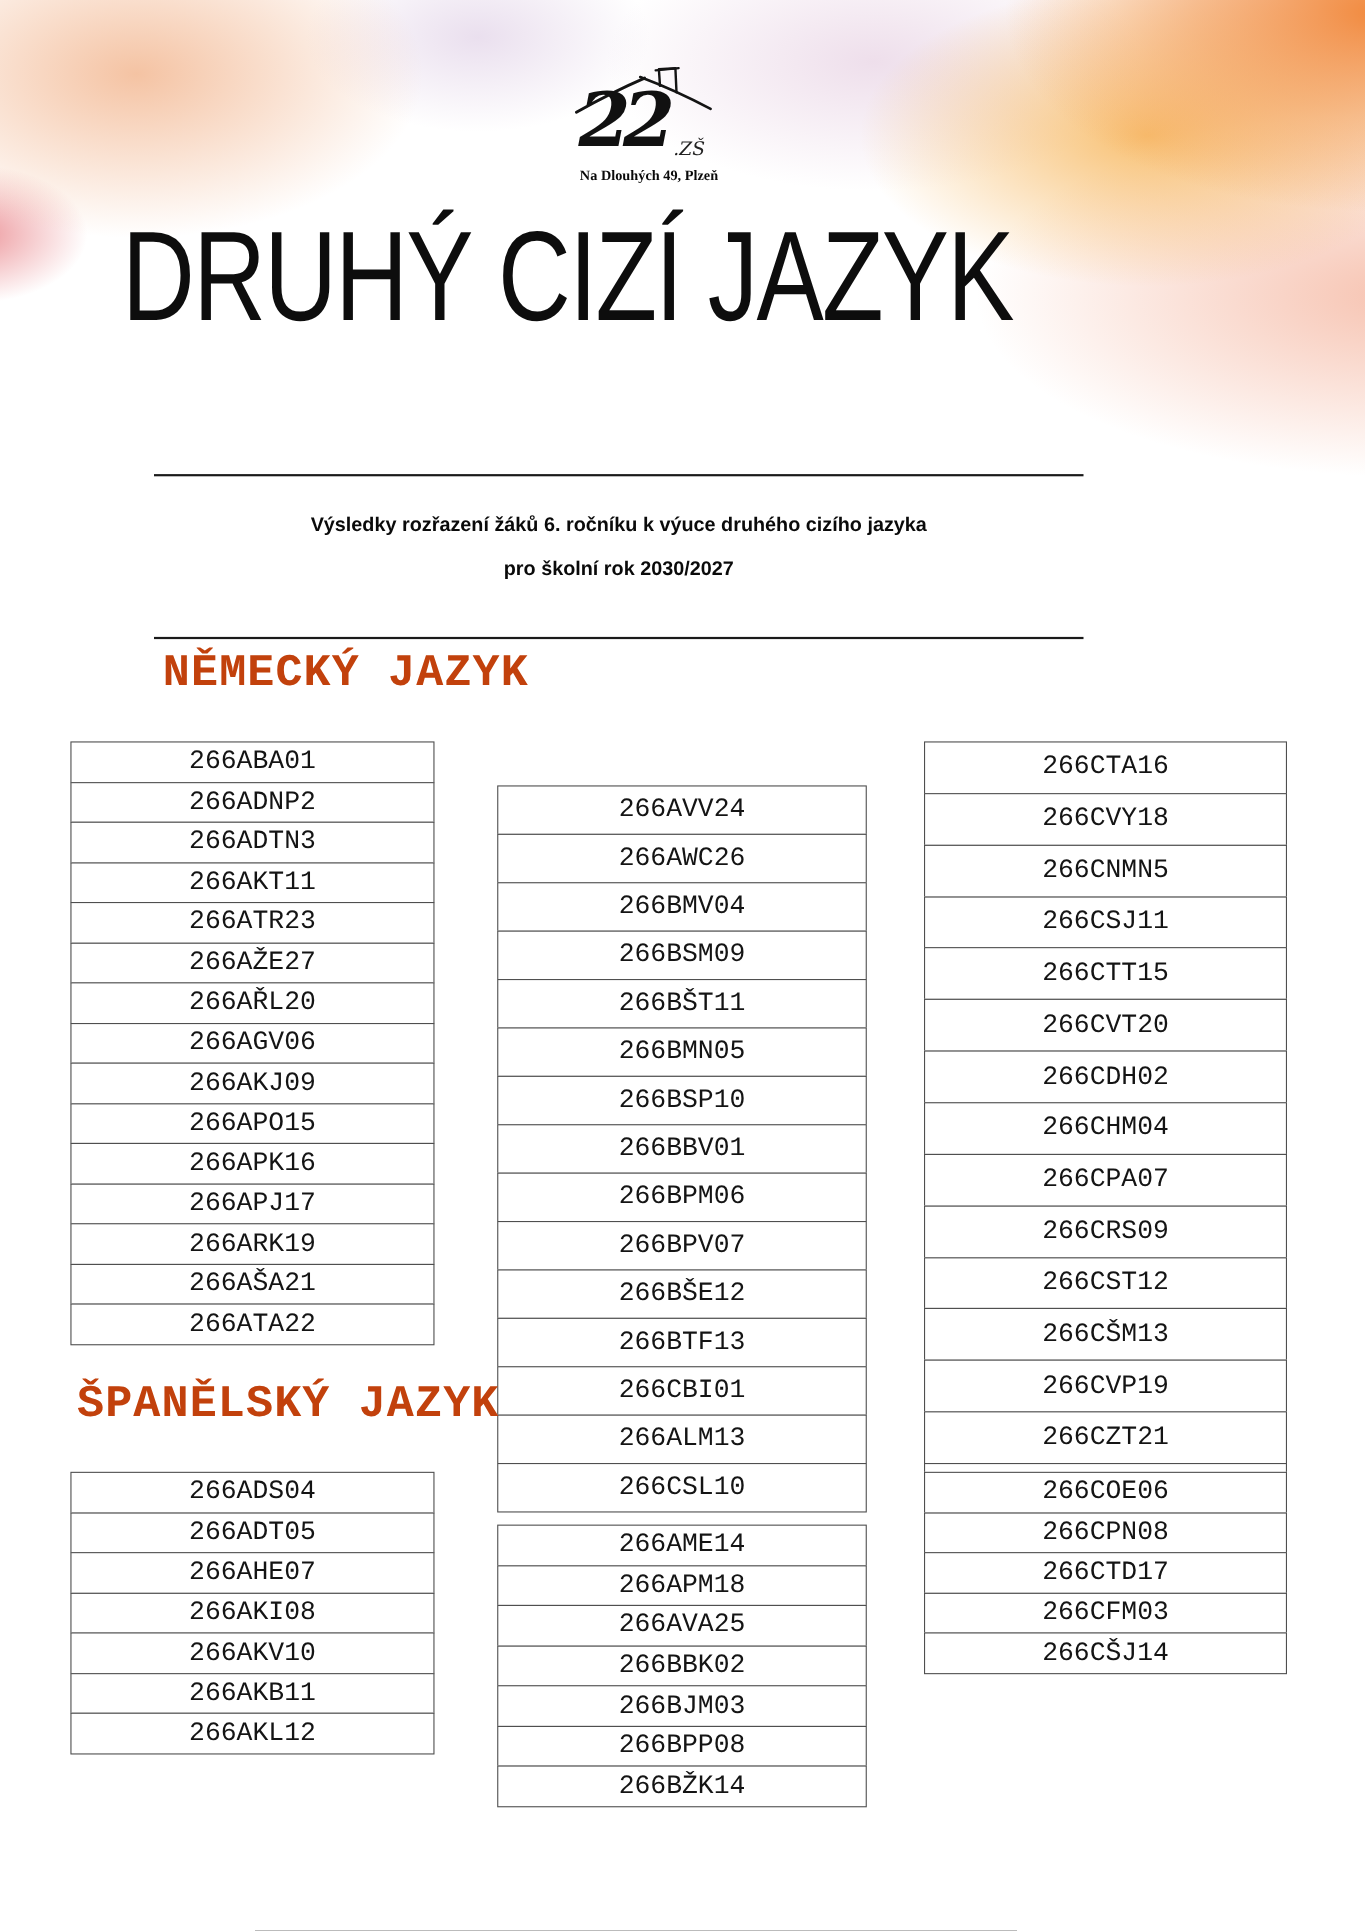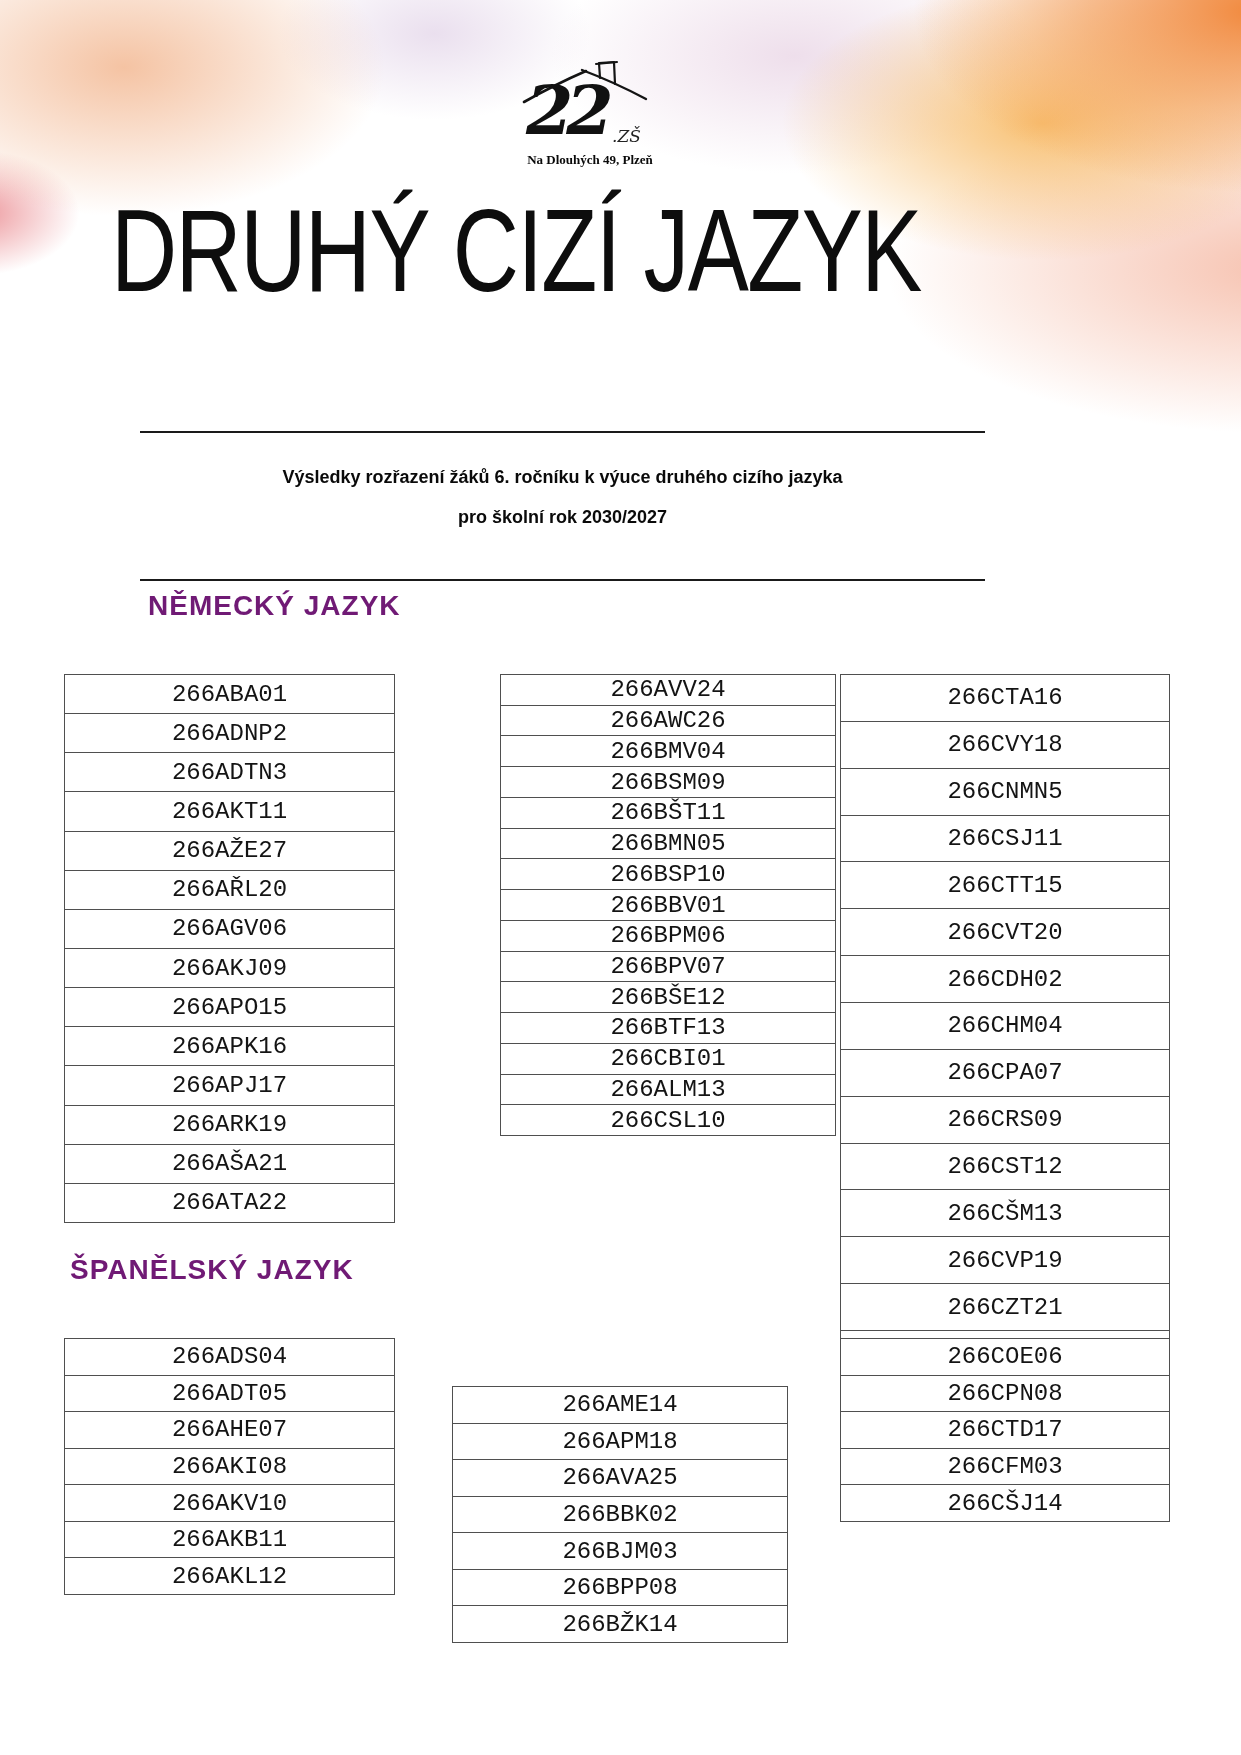--- a/index.html
+++ b/index.html
@@ -54,22 +54,22 @@
   .rule2{top:579px;}
   .intro{
     position:absolute;left:140px;width:845px;text-align:center;
     font-weight:700;font-size:18px;color:#0a0a0a;
   }
   .intro1{top:467px;}
   .intro2{top:507px;}
   
   .sec{
     position:absolute;margin:0;
-    font-family:Liberation Sans, sans-serif;font-weight:700;
-    font-size:28px;letter-spacing:1px;color:#701a75;white-space:nowrap;
+    font-family:Liberation Mono, monospace;font-weight:700;
+    font-size:41px;letter-spacing:1px;color:#c2410c;white-space:nowrap;
   }
   .sec-de{left:148px;top:590px;}
   .sec-es{left:70px;top:1254px;}
   
   .tcol{position:absolute;display:flex;flex-direction:column;font-family:Liberation Mono, monospace;}
   .cell{
     flex:1 1 0;
     border:1px solid #4f4f4f;
     background:#fff;
     display:flex;align-items:center;justify-content:center;
@@ -102,32 +102,33 @@
   <div class="intro intro1">Výsledky rozřazení žáků 6. ročníku k výuce druhého cizího jazyka</div>
   <div class="intro intro2">pro školní rok 2030/2027</div>
   <div class="rule rule2"></div>
 
   <h2 class="sec sec-de">NĚMECKÝ JAZYK</h2>
   <div class="tcol" style="left:64px;  top:674px; width:331px; height:549px;">
       <div class="cell">266ABA01</div>
       <div class="cell">266ADNP2</div>
       <div class="cell">266ADTN3</div>
       <div class="cell">266AKT11</div>
+      <div class="cell">266ATR23</div>
       <div class="cell">266AŽE27</div>
       <div class="cell">266AŘL20</div>
       <div class="cell">266AGV06</div>
       <div class="cell">266AKJ09</div>
       <div class="cell">266APO15</div>
       <div class="cell">266APK16</div>
       <div class="cell">266APJ17</div>
       <div class="cell">266ARK19</div>
       <div class="cell">266AŠA21</div>
       <div class="cell">266ATA22</div>
     </div>
-  <div class="tcol" style="left:452px; top:674px; width:336px; height:462px;margin-left:48px;">
+  <div class="tcol" style="left:452px; top:714px; width:336px; height:661px;">
       <div class="cell">266AVV24</div>
       <div class="cell">266AWC26</div>
       <div class="cell">266BMV04</div>
       <div class="cell">266BSM09</div>
       <div class="cell">266BŠT11</div>
       <div class="cell">266BMN05</div>
       <div class="cell">266BSP10</div>
       <div class="cell">266BBV01</div>
       <div class="cell">266BPM06</div>
       <div class="cell">266BPV07</div>

